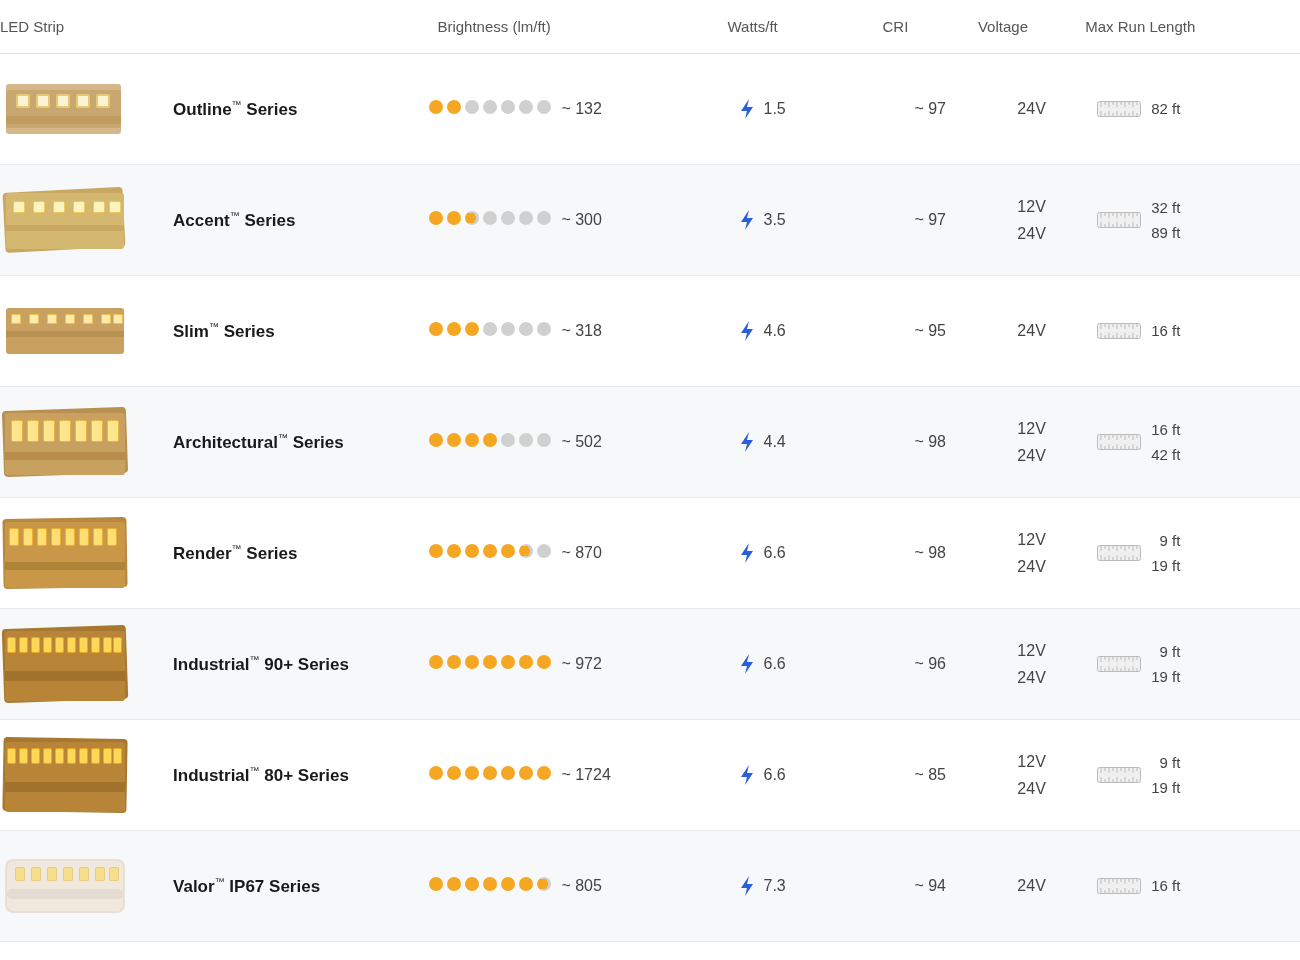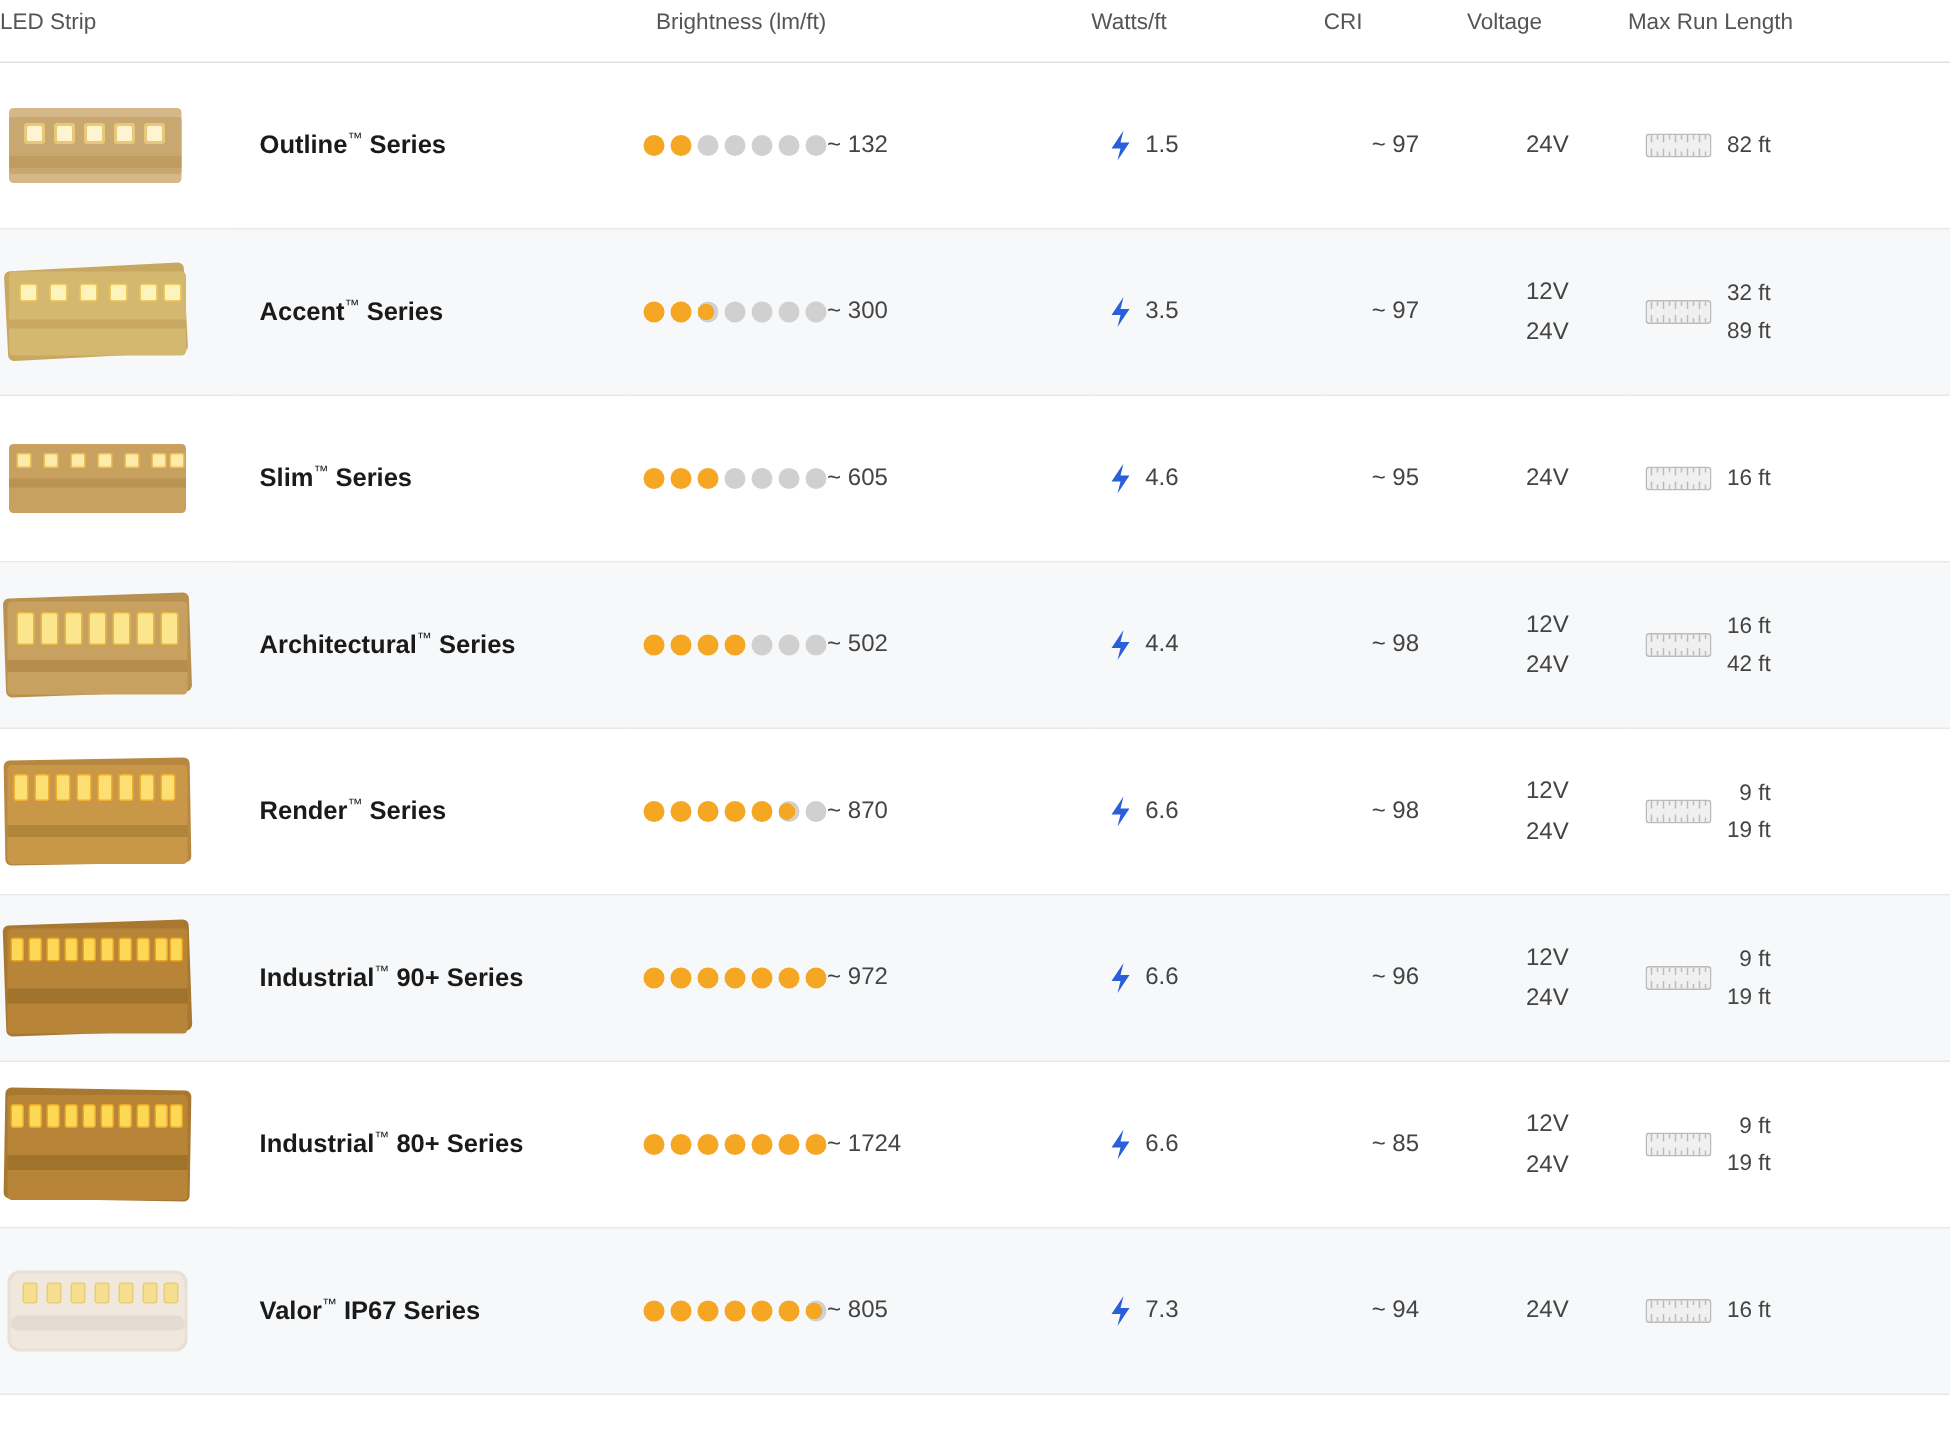--- a/index.html
+++ b/index.html
@@ -14,21 +14,21 @@
       width: 100%;
     }
     table {
       width: 100%;
       border-collapse: collapse;
     }
     thead tr th {
       font-size: 15px;
       font-weight: 500;
       color: #555;
-      padding: 6px 12px 18px 0;
+      padding: 18px 12px 18px 0;
       text-align: left;
       border-bottom: 1px solid #e0e0e0;
     }
     thead tr th:first-child {
       padding-left: 0;
       width: 130px;
     }
     th.col-strip { width: 130px; }
     th.col-name  { width: 220px; }
     th.col-bright { width: 260px; text-align: left; padding-left: 20px; }
@@ -78,21 +78,22 @@
       font-size: 10px;
       font-weight: 400;
       vertical-align: super;
     }
     .td-bright {
       padding: 18px 12px;
       width: 260px;
     }
     .bright-inner {
       display: flex;
-      align-items: center;
+      align-items: flex-start;
+      gap: 10px;
     }
     .dots {
       display: flex;
       gap: 4px;
       align-items: center;
     }
     .dot {
       width: 14px;
       height: 14px;
       border-radius: 50%;
@@ -383,21 +384,21 @@
       <div class="bright-inner">
         <div class="dots">
                 <span class="dot filled"></span>
                 <span class="dot filled"></span>
                 <span class="dot filled"></span>
                 <span class="dot empty"></span>
                 <span class="dot empty"></span>
                 <span class="dot empty"></span>
                 <span class="dot empty"></span>
               </div>
-        <span class="bright-val">~ 605</span>
+        <span class="bright-val">~ 318</span>
       </div>
     </td>
     <td class="td-watts">
       <div class="watts-inner">
         <svg width="16" height="22" viewBox="0 0 16 22" fill="#2a5fd9">
           <polygon points="10,1 2,13 8,13 6,21 14,9 8,9"></polygon>
         </svg>
         <span class="watts-val">4.6</span>
       </div>
     </td>

